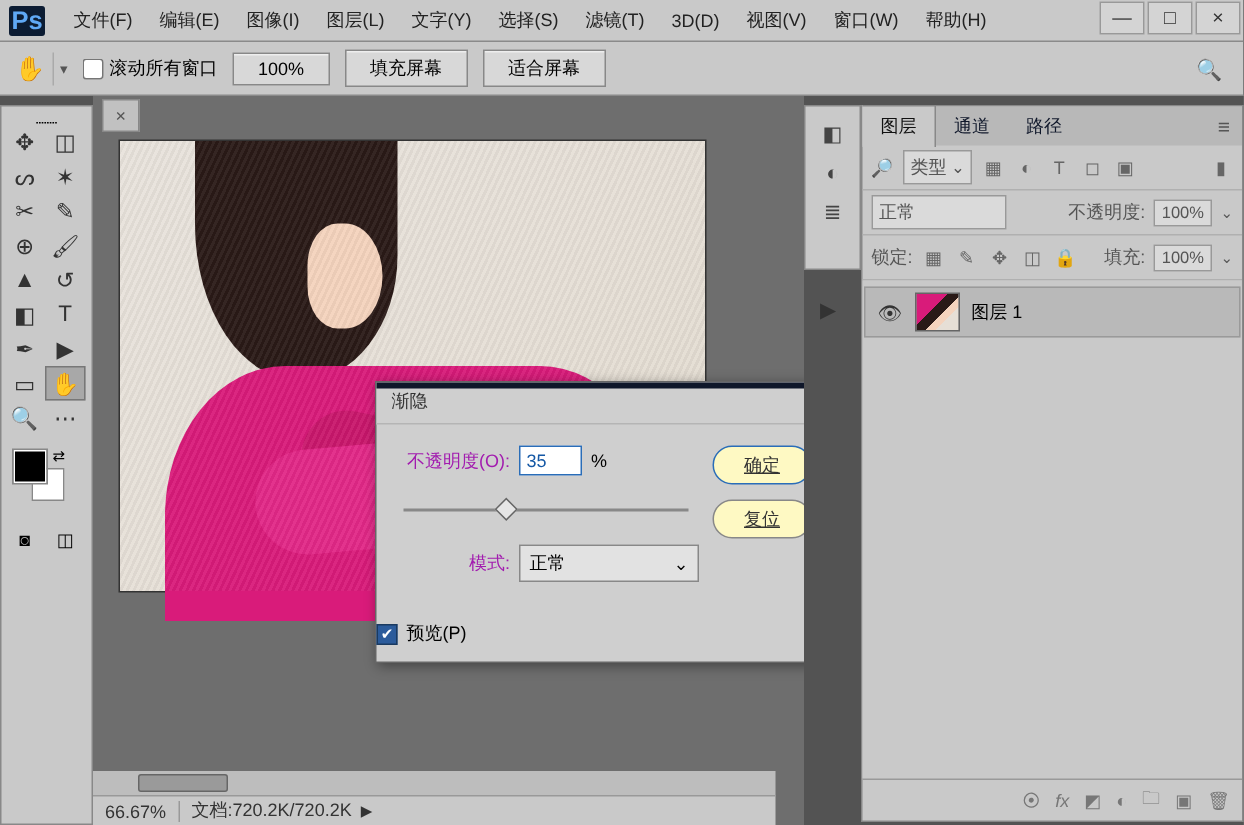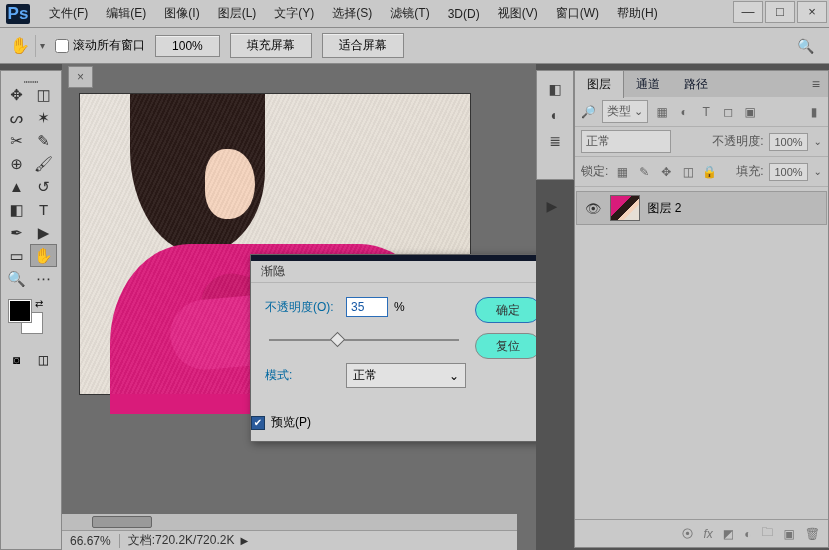--- a/index.html
+++ b/index.html
@@ -56,33 +56,33 @@
 .panel-row select,.sel-like{border:1px solid #999;background:#dadada;padding:2px 4px;font-size:11px;color:#555;}
 .mini-ic{width:16px;text-align:center;font-size:12px;color:#666;}
 .layer-list{flex:1;background:#c9c9c9;padding-top:4px;}
 .layer-row{height:34px;display:flex;align-items:center;padding-left:8px;gap:8px;background:#b9b9b9;border:1px solid #9a9a9a;margin:0 1px;}
 .eye{font-size:13px;color:#333;}
 .thumb{width:30px;height:26px;background:linear-gradient(135deg,#d91b7a 40%,#2a1a17 40% 58%,#f4d3bd 58% 70%,#e6dfd6 70%);border:1px solid #666;}
 .panel-bottom{height:28px;border-top:1px solid #999;display:flex;align-items:center;justify-content:flex-end;gap:10px;padding-right:8px;color:#777;}
 .panel-bottom .bic{font-size:12px;}
 
 .dialog{position:absolute;left:188px;top:190px;width:312px;background:#cfcfcf;border:1px solid #666;box-shadow:2px 2px 8px rgba(0,0,0,0.4);}
-.dlg-title{height:28px;display:flex;align-items:center;padding:0 10px;background:#cfcfcf;border-bottom:1px solid #b5b5b5;border-top:6px solid #0f172a;}
+.dlg-title{height:28px;display:flex;align-items:flex-start;padding:0 10px;background:#cfcfcf;border-bottom:1px solid #b5b5b5;border-top:4px solid #0f172a;}
 .dlg-title .txt{color:#333;}
 .dlg-body{padding:14px 14px 12px;display:flex;}
 .dlg-left{flex:1;display:flex;flex-direction:column;gap:16px;}
 .dlg-row{display:flex;align-items:center;gap:6px;}
-.dlg-label{width:75px;text-align:left;color:#0369a1;}
+.dlg-label{width:75px;text-align:right;color:#a21caf;}
 .dlg-input{width:42px;border:1px solid #2a6db8;background:#fff;color:#1558a5;padding:2px 4px;text-align:left;}
 .slider{width:190px;height:14px;position:relative;margin-left:4px;}
 .slider .track{position:absolute;left:0;top:6px;width:100%;height:2px;background:#888;}
 .slider .handle{position:absolute;left:63px;top:1px;width:11px;height:11px;background:#e6e6e6;border:1px solid #666;transform:rotate(45deg);}
 .mode-select{width:120px;border:1px solid #888;background:#e2e2e2;padding:3px 6px;display:flex;justify-content:space-between;align-items:center;}
 .dlg-right{width:78px;display:flex;flex-direction:column;gap:10px;align-items:center;}
-.dlg-btn{width:66px;height:26px;border:1px solid #888;border-radius:13px;background:#5eead4;display:flex;align-items:center;justify-content:center;color:#333;}
+.dlg-btn{width:66px;height:26px;border:1px solid #888;border-radius:13px;background:#fef9c3;display:flex;align-items:center;justify-content:center;color:#333;text-decoration:underline;}
 .dlg-btn.primary{border:1px solid #2a6db8;}
 .dlg-preview{display:flex;align-items:center;gap:6px;margin-top:14px;margin-left:auto;padding-right:14px;padding-bottom:10px;}
 .dlg-preview .chk2{width:14px;height:14px;background:#2b5b9b;border:1px solid #1a3a60;display:flex;align-items:center;justify-content:center;color:#fff;font-size:10px;}
 </style>
 </head>
 <body>
 
 <div class="titlebar">
   <div class="ps-logo">Ps</div>
   <div class="menu">
@@ -250,21 +250,21 @@
       <span class="mini-ic">◫</span>
       <span class="mini-ic">🔒</span>
       <span style="margin-left:auto">填充:</span>
       <span class="sel-like">100%</span>
       <span style="font-size:10px;">⌄</span>
     </div>
     <div class="layer-list">
       <div class="layer-row">
         <span class="eye">👁</span>
         <div class="thumb"></div>
-        <span>图层 2</span>
+        <span>图层 1</span>
       </div>
     </div>
     <div class="panel-bottom">
       <span class="bic">⦿</span>
       <span class="bic"><i>fx</i></span>
       <span class="bic">◩</span>
       <span class="bic">◐</span>
       <span class="bic">🗀</span>
       <span class="bic">▣</span>
       <span class="bic">🗑</span>

